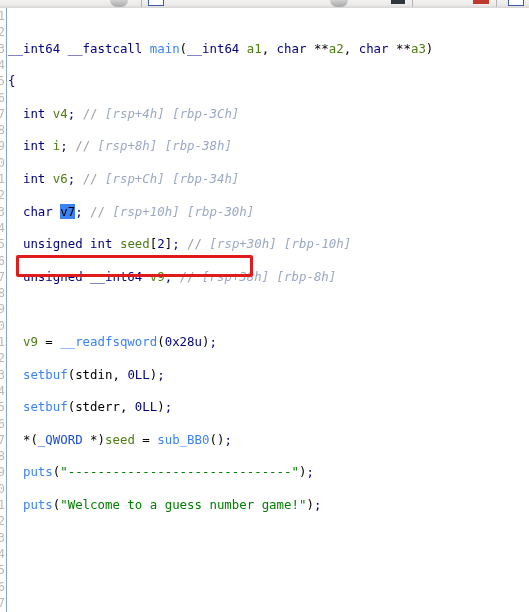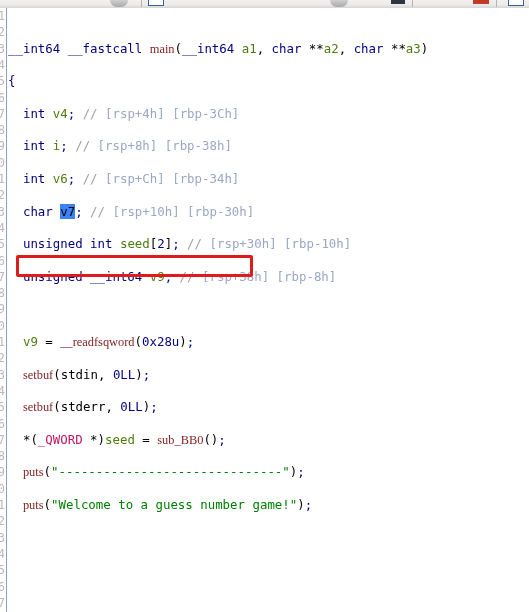--- a/index.html
+++ b/index.html
@@ -88,29 +88,29 @@
     white-space: pre;
     color: #000000;
   }
   .line {
     height: 16.3px;
     white-space: pre;
   }
 
   
   .kw   { color: #000080; }            
-  .fn   { color: #7f1d1d; font-family: Liberation Serif, serif; }            
+  .fn   { color: #3b82f6; }            
   .id   { color: #000000; }            
   .lvar { color: #4d7c0f; }
   .num  { color: #000080; }
   .str  { color: #008000; }            
   .cmt  { color: #a0a0a0; }            
-  .cmtb { color: #9aa8c4; }            
+  .cmtb { color: #9aa8c4; font-style: italic; }            
   .punc { color: #000080; }
-  .type { color: #be185d; }            
+  .type { color: #1d4ed8; }            
   .brace{ color: #000080; }
 
   .hl {
     background: #3b82f6;
     color: #000000;
   }
 
   
   #red-box {
     position: absolute;

